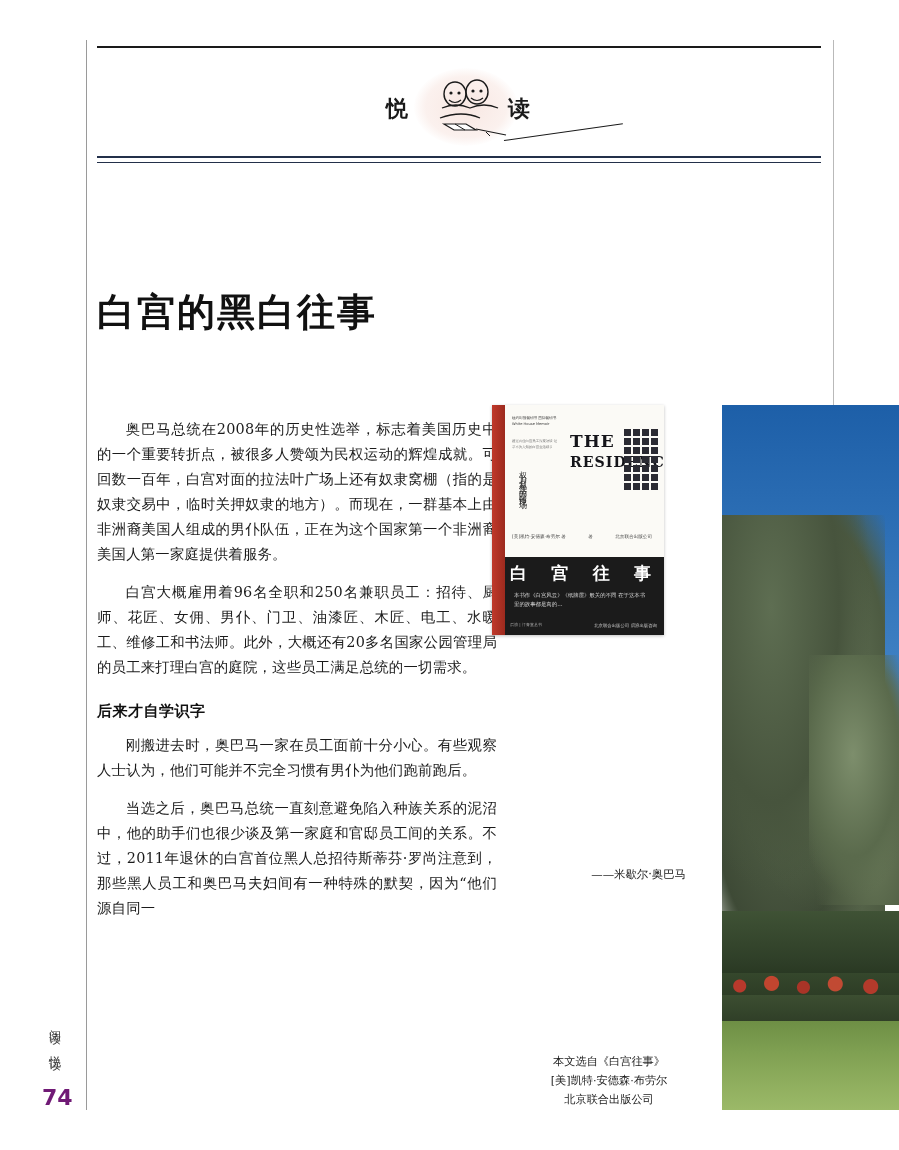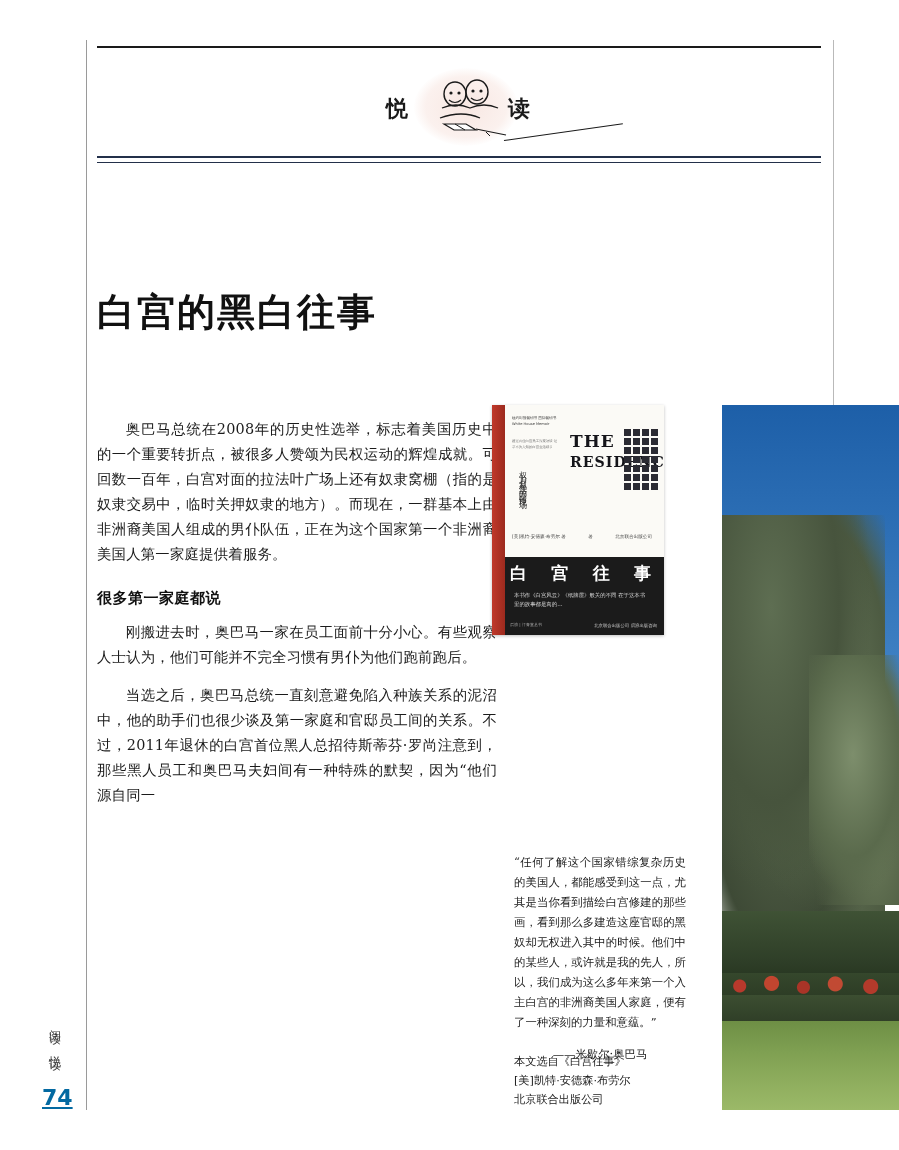--- a/index.html
+++ b/index.html
@@ -369,54 +369,54 @@
     top: 852px;
     width: 172px;
     font-family: "DejaVu Serif", serif;
     font-size: 11.4px;
     line-height: 20px;
     color: #1b1b1b;
     text-align: justify;
   }
   .pullquote .attrib {
     margin-top: 12px;
-    text-align: center;
+    text-align: right;
     font-size: 11.4px;
   }
   .source {
     position: absolute;
     left: 514px;
     top: 1052px;
     width: 190px;
     font-family: "DejaVu Sans", sans-serif;
     font-size: 11.2px;
     line-height: 19px;
     color: #1b1b1b;
+    text-align: center;
   }
 
   
   .folio-vert {
     position: absolute;
     left: 46px;
     top: 1020px;
     writing-mode: vertical-rl;
     font-family: "DejaVu Sans", sans-serif;
     font-size: 12px;
     letter-spacing: 3px;
     color: #3a3a3a;
   }
   .folio-num {
     position: absolute;
     left: 42px;
     top: 1085px;
     font-family: "DejaVu Sans", sans-serif;
     font-size: 22px;
     font-weight: bold;
-    color: #0369a1;
-    text-decoration: underline;
+    color: #701a75;
   }
 </style>
 </head>
 <body>
 
 <div class="page">
 
   <div class="spine-rule"></div>
   <div class="spine-rule-2"></div>
 
@@ -445,21 +445,22 @@
       <div class="logo-tail"></div>
     </div>
     <div class="hr-bot-a"></div>
     <div class="hr-bot-b"></div>
   </div>
 
   <h1 class="article-title">白宫的黑白往事</h1>
 
   <div class="col-left">
     <p>奥巴马总统在2008年的历史性选举，标志着美国历史中的一个重要转折点，被很多人赞颂为民权运动的辉煌成就。可回数一百年，白宫对面的拉法叶广场上还有奴隶窝棚（指的是奴隶交易中，临时关押奴隶的地方）。而现在，一群基本上由非洲裔美国人组成的男仆队伍，正在为这个国家第一个非洲裔美国人第一家庭提供着服务。</p>
-    <h2 class="subhead">很多第一家庭都说</h2>
+    <p>白宫大概雇用着96名全职和250名兼职员工：招待、厨师、花匠、女佣、男仆、门卫、油漆匠、木匠、电工、水暖工、维修工和书法师。此外，大概还有20多名国家公园管理局的员工来打理白宫的庭院，这些员工满足总统的一切需求。</p>
+    <h2 class="subhead">后来才自学识字</h2>
     <p>刚搬进去时，奥巴马一家在员工面前十分小心。有些观察人士认为，他们可能并不完全习惯有男仆为他们跑前跑后。</p>
     <p>当选之后，奥巴马总统一直刻意避免陷入种族关系的泥沼中，他的助手们也很少谈及第一家庭和官邸员工间的关系。不过，2011年退休的白宫首位黑人总招待斯蒂芬·罗尚注意到，那些黑人员工和奥巴马夫妇间有一种特殊的默契，因为“他们源自同一</p>
   </div>
 
   <div class="book-cover">
     <div class="bc-top"></div>
     <div class="bc-bottom"></div>
     <div class="bc-spine"></div>
 
     <div class="bc-tinytext">纽约时报畅销书 国际畅销书 White House Memoir</div>
@@ -526,21 +527,20 @@
     <div class="sky"></div>
     <div class="tree-main"></div>
     <div class="tree-right"></div>
     <div class="hedge"></div>
     <div class="flowers"></div>
     <div class="shrub-row"></div>
     <div class="lawn"></div>
   </div>
 
   <div class="pullquote">
-    <div>“任何了解这个国家错综复杂历史的美国人，都能感受到这一点，尤其是当你看到描绘白宫修建的那些画，看到那么多建造这座官邸的黑奴却无权进入其中的时候。他们中的某些人，或许就是我的先人，所以，我们成为这么多年来第一个入主白宫的非洲裔美国人家庭，便有了一种深刻的力量和意蕴。”</div>
     <div class="attrib">——米歇尔·奥巴马</div>
   </div>
 
   <div class="source">
     <div>本文选自《白宫往事》</div>
     <div>[美]凯特·安德森·布劳尔</div>
     <div>北京联合出版公司</div>
   </div>
 
   <div class="folio-vert">阅读 · 悦读</div>

